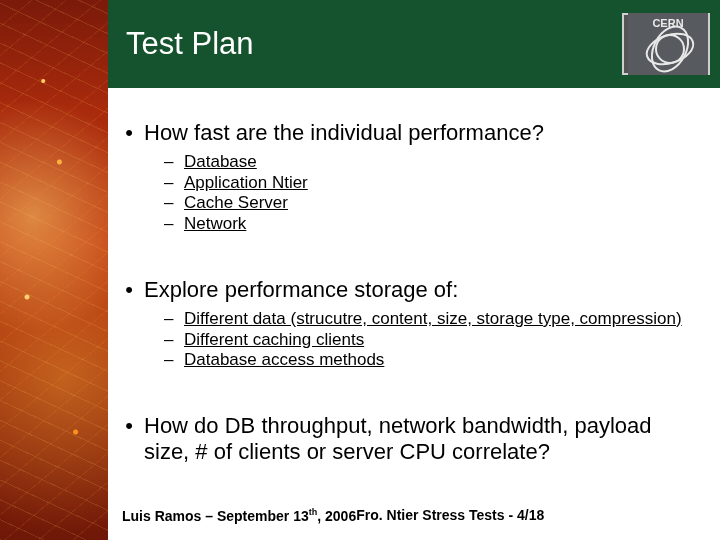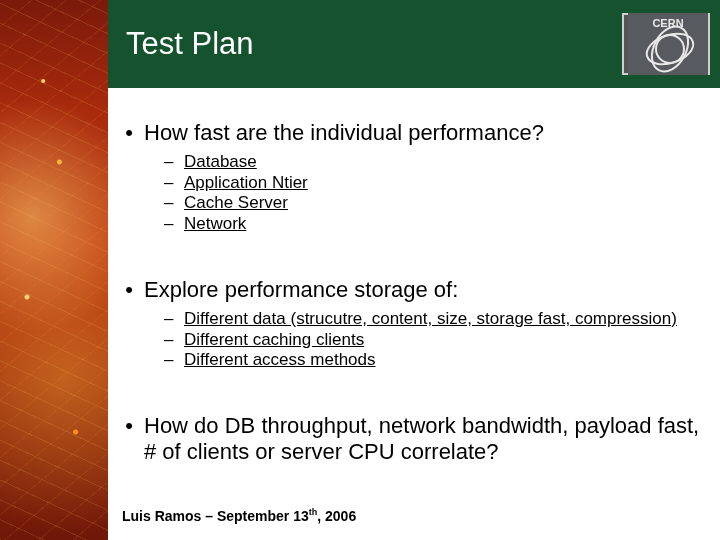--- a/index.html
+++ b/index.html
@@ -124,40 +124,41 @@
 
     <div class="gap"></div>
 
     <div class="bullet-1">
       <div class="dot">•</div>
       <div class="txt">Explore performance storage of:</div>
     </div>
     <div class="sub-list">
       <div class="bullet-2">
           <div class="dash">–</div>
-          <div class="txt">Different data (strucutre, content, size, storage fast, compression)</div>
+          <div class="txt">Different data (strucutre, content, size, storage type, compression)</div>
         </div>
       <div class="bullet-2">
           <div class="dash">–</div>
           <div class="txt">Different caching clients</div>
         </div>
       <div class="bullet-2">
           <div class="dash">–</div>
-          <div class="txt">Different access methods</div>
+          <div class="txt">Database access methods</div>
         </div>
     </div>
 
     <div class="gap"></div>
 
     <div class="bullet-1">
       <div class="dot">•</div>
-      <div class="txt">How do DB throughput, network bandwidth, payload fast, # of clients or server CPU correlate?</div>
+      <div class="txt">How do DB throughput, network bandwidth, payload size, # of clients or server CPU correlate?</div>
     </div>
 
   </div>
 
   <div class="footer">
     <div>
       <span>Luis Ramos – September 13</span><span class="sup">th</span><span>, 2006</span>
     </div>
+    <div>Fro. Ntier Stress Tests - 4/18</div>
   </div>
 
 </div>
 
 </body></html>

